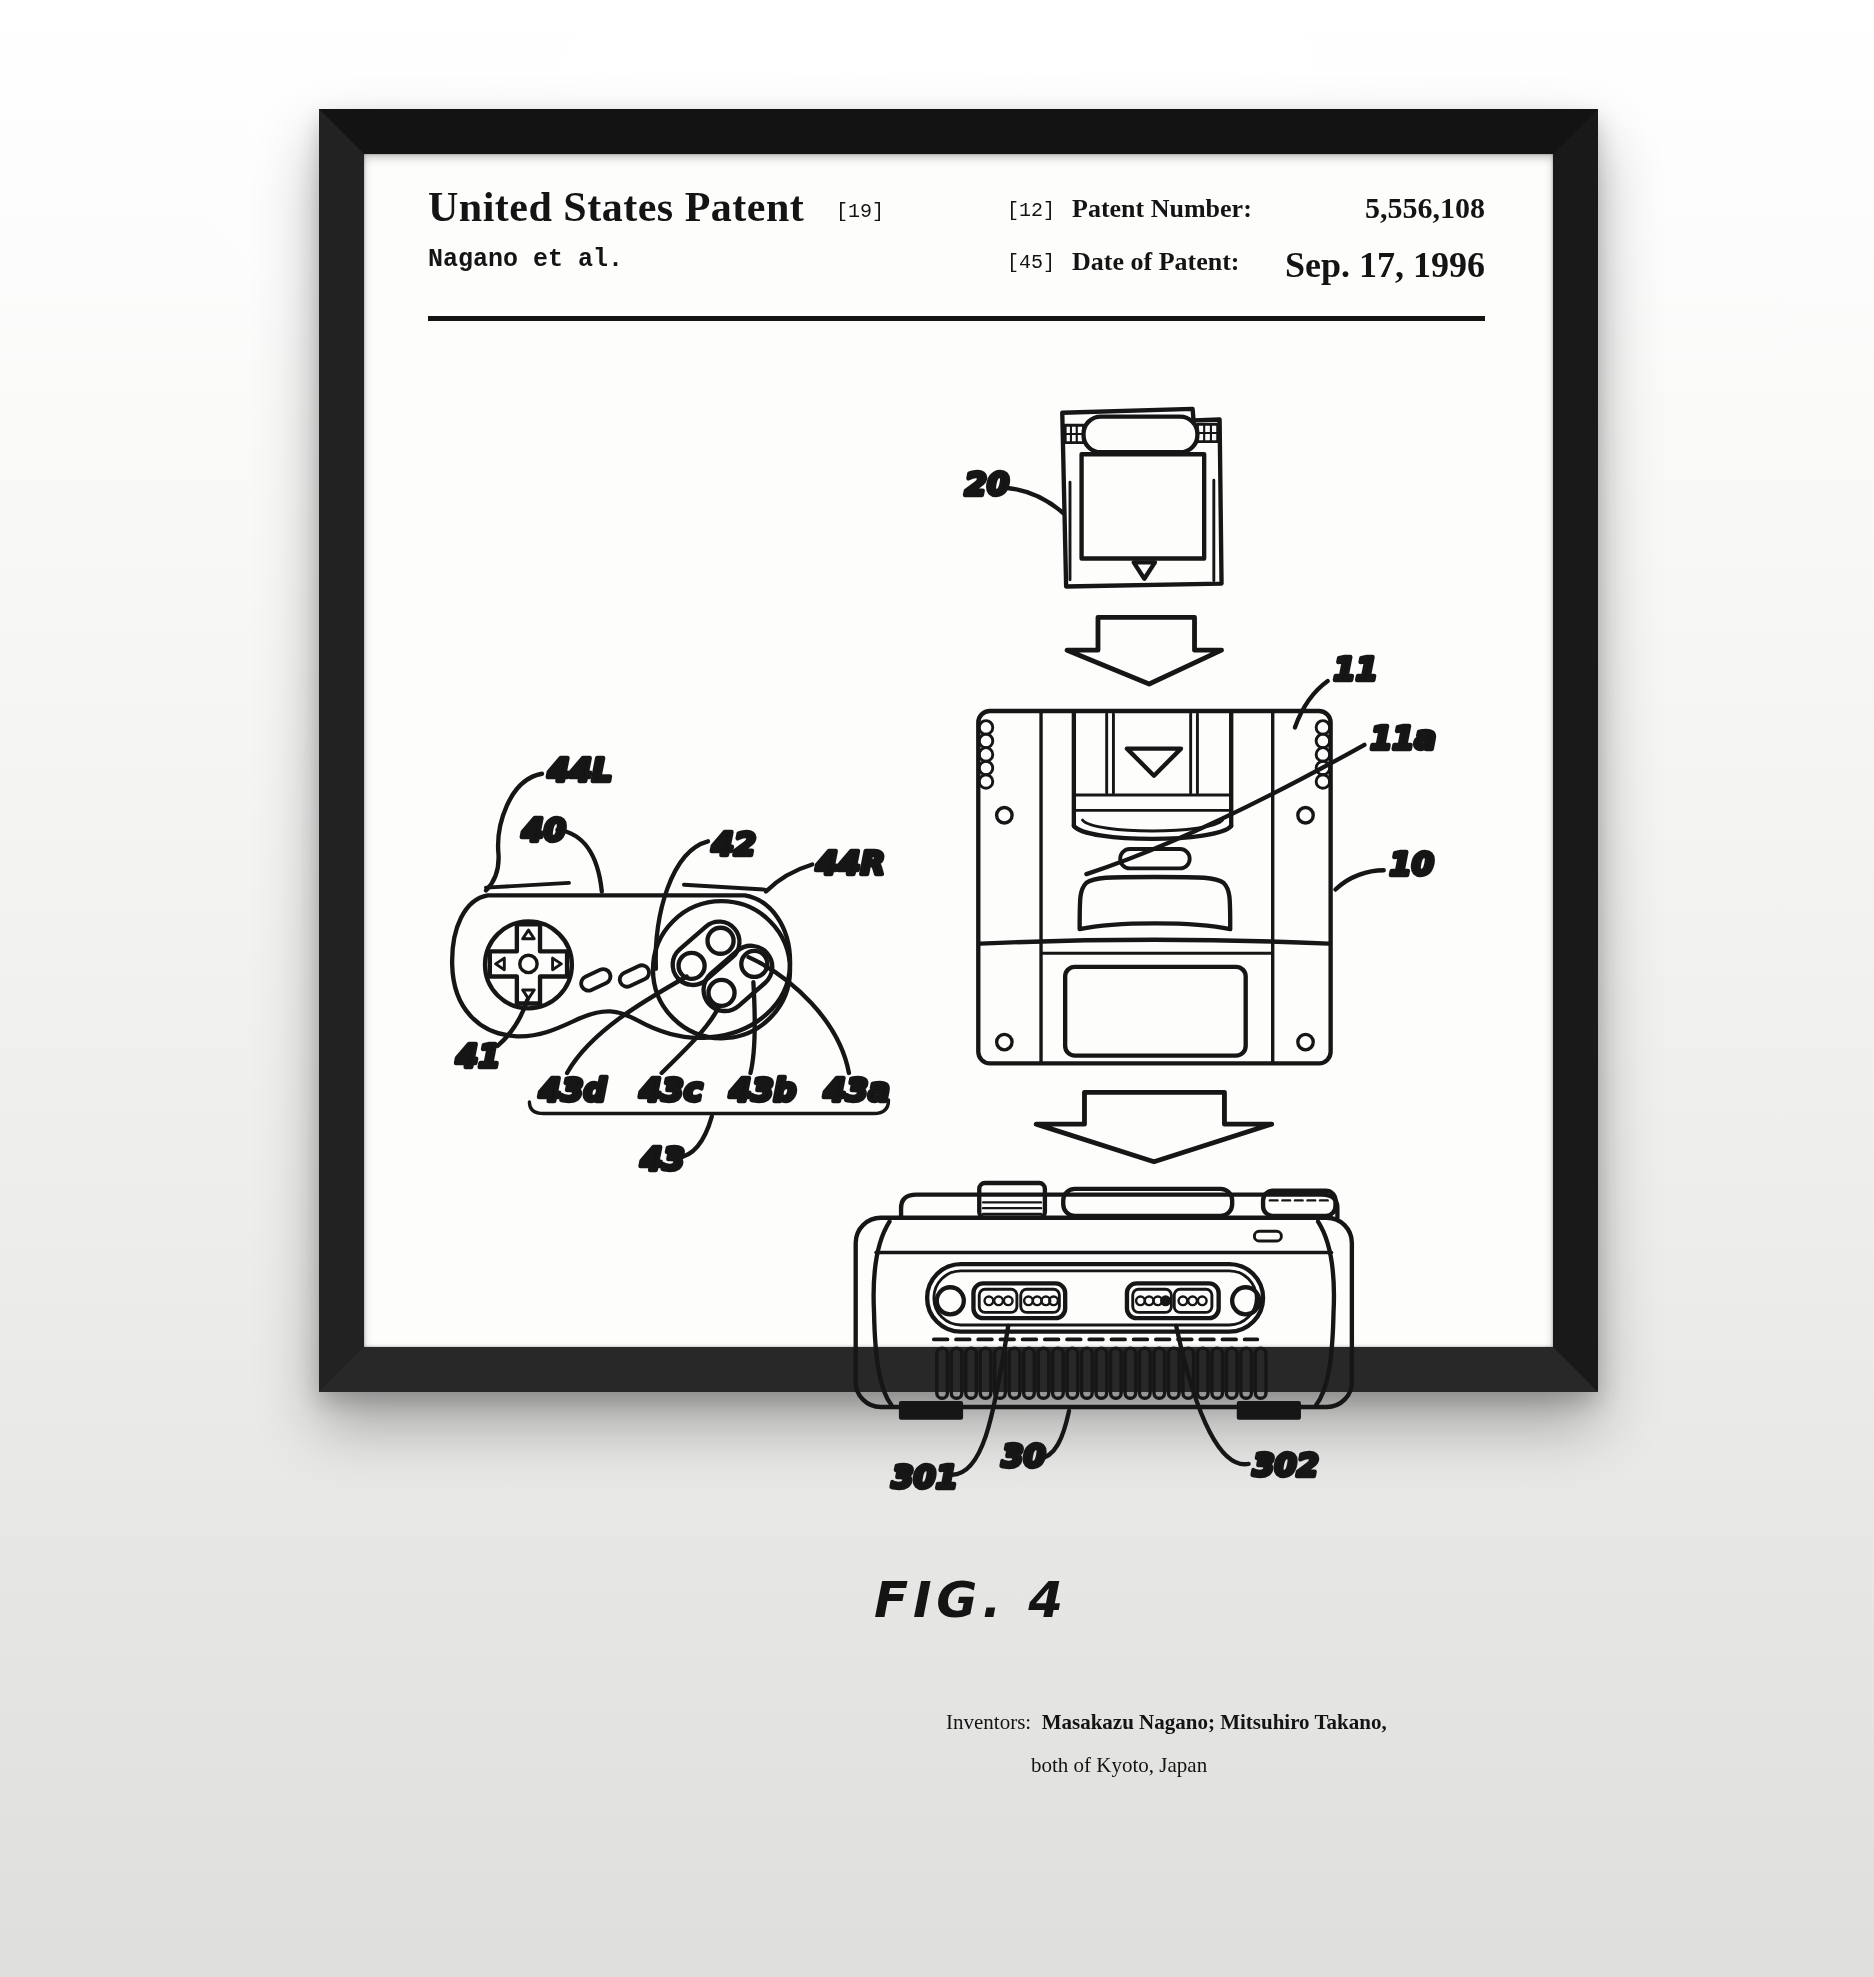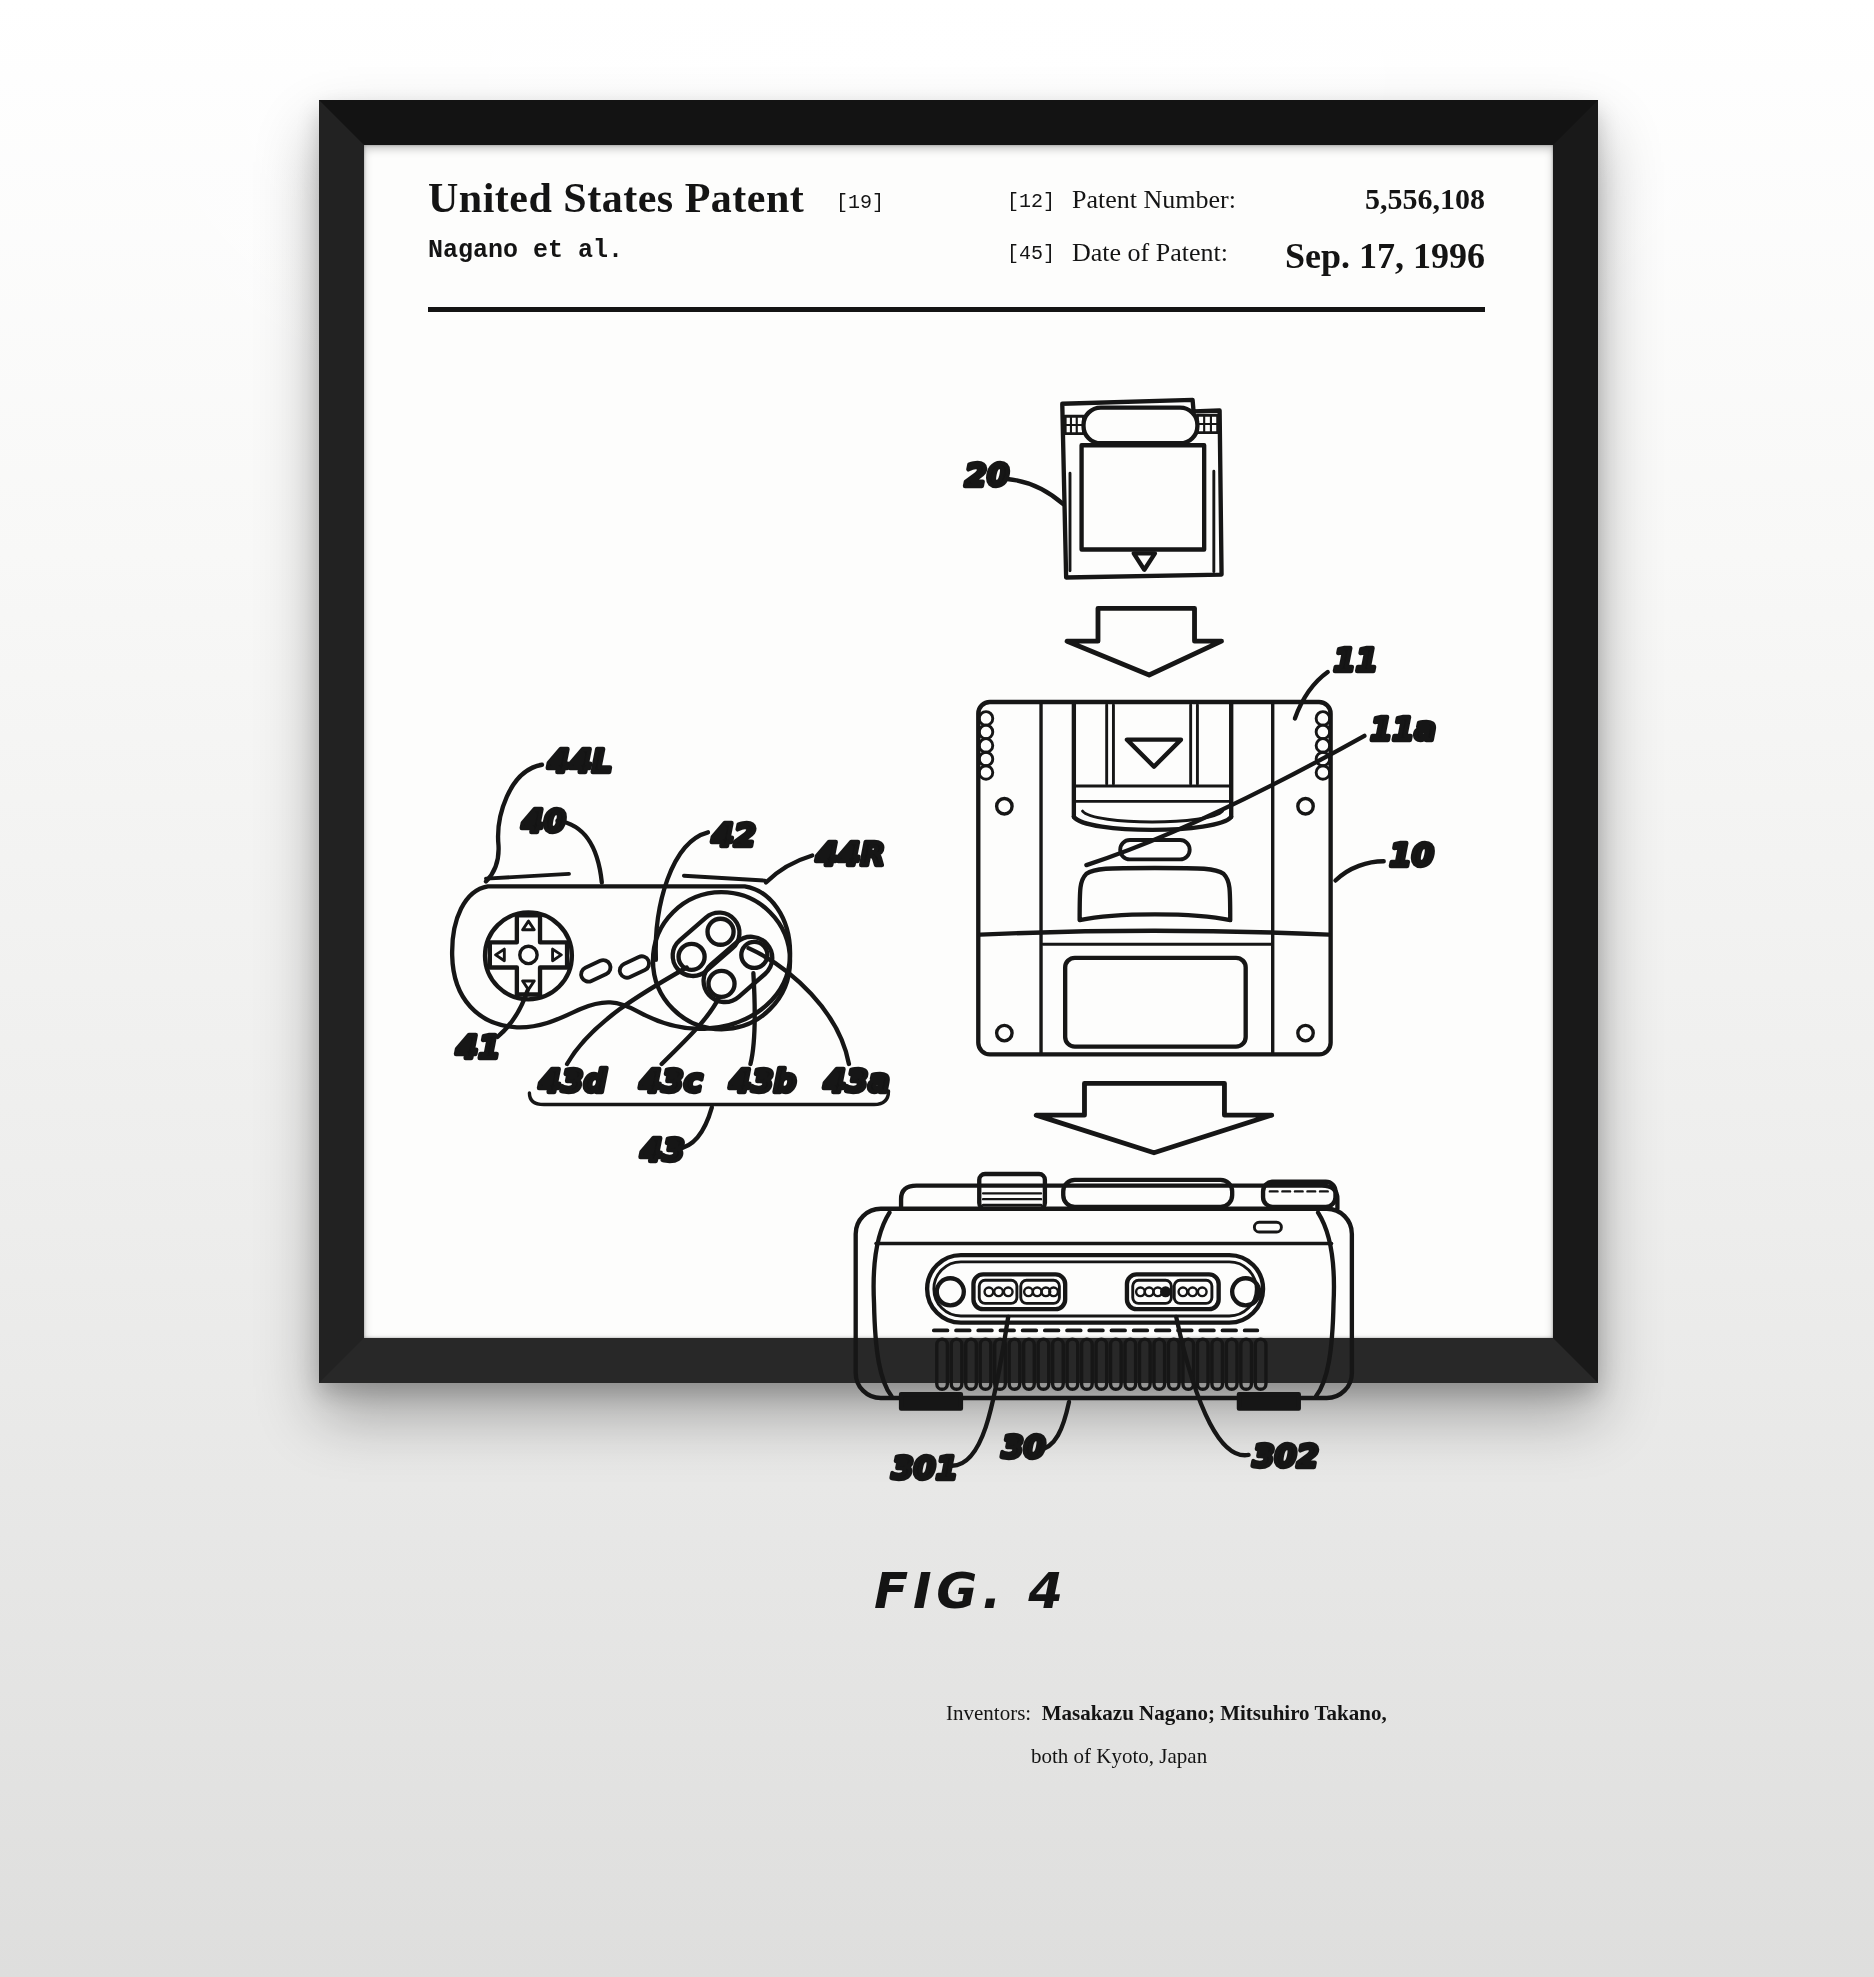--- a/index.html
+++ b/index.html
@@ -2,32 +2,32 @@
 <html><head>
 <meta charset="utf-8">
 <style>
   html,body{margin:0;padding:0;}
   body{width:1874px;height:1977px;overflow:hidden;
        font-family:"Liberation Serif","DejaVu Serif",serif;}
   .scene{position:relative;width:1874px;height:1977px;
      background:
        radial-gradient(ellipse 1352px 676px at 50% 4%, rgba(255,255,255,.95), rgba(255,255,255,0) 70%),
        linear-gradient(180deg,#ffffff 0%,#f8f8f7 28%,#ededec 62%,#e3e3e2 88%,#dededd 100%);}
-  .frame{position:absolute;left:319px;top:100px;width:1279px;height:1283px;
+  .frame{position:absolute;left:319px;top:109px;width:1279px;height:1283px;
      box-sizing:border-box;background:#fdfdfd;
      border-style:solid;border-width:45px;
      border-top-color:#131313;border-left-color:#222222;
      border-right-color:#191919;border-bottom-color:#282828;
      box-shadow:0 33px 58px rgba(0,0,0,.30),0 9.7px 21px rgba(0,0,0,.18);}
   .paper{position:absolute;inset:0;background:#fdfdfc;color:#141414;
      box-shadow:inset 0 3.9px 8.7px rgba(0,0,0,.22), inset 0 0 2.9px rgba(0,0,0,.35);}
   .abs{position:absolute;line-height:1;white-space:nowrap;}
   .title{font-weight:bold;font-size:42px;letter-spacing:0.5px;}
   .code{font-size:20px;font-family:Liberation Mono, monospace;}
-  .h-label{font-weight:normal;font-size:26px;}
+  .h-label{font-weight:bold;font-size:26px;}
   .h-value{font-weight:bold;font-size:30px;text-align:right;}
   .byline{font-weight:bold;font-size:25px;font-family:Liberation Mono, monospace;}
   .rule{position:absolute;left:64px;top:162px;width:1057px;height:4.8px;background:#141414;}
   .figsvg{position:absolute;left:0;top:0;width:1189px;height:1698px;}
   .fig-label{font:italic bold 33px "DejaVu Sans",sans-serif;fill:#141414;}
   .fig-caption{position:absolute;left:510px;top:1417px;
      font:italic bold 50px "DejaVu Sans",sans-serif;letter-spacing:4.8px;color:#141414;}
   .inv{position:absolute;left:574px;top:1556px;font-size:21px;margin-left:8px;}
   .inv b{font-size:21px;}
   .inv2{position:absolute;left:667px;top:1586px;font-size:21px;margin-top:13px;}

